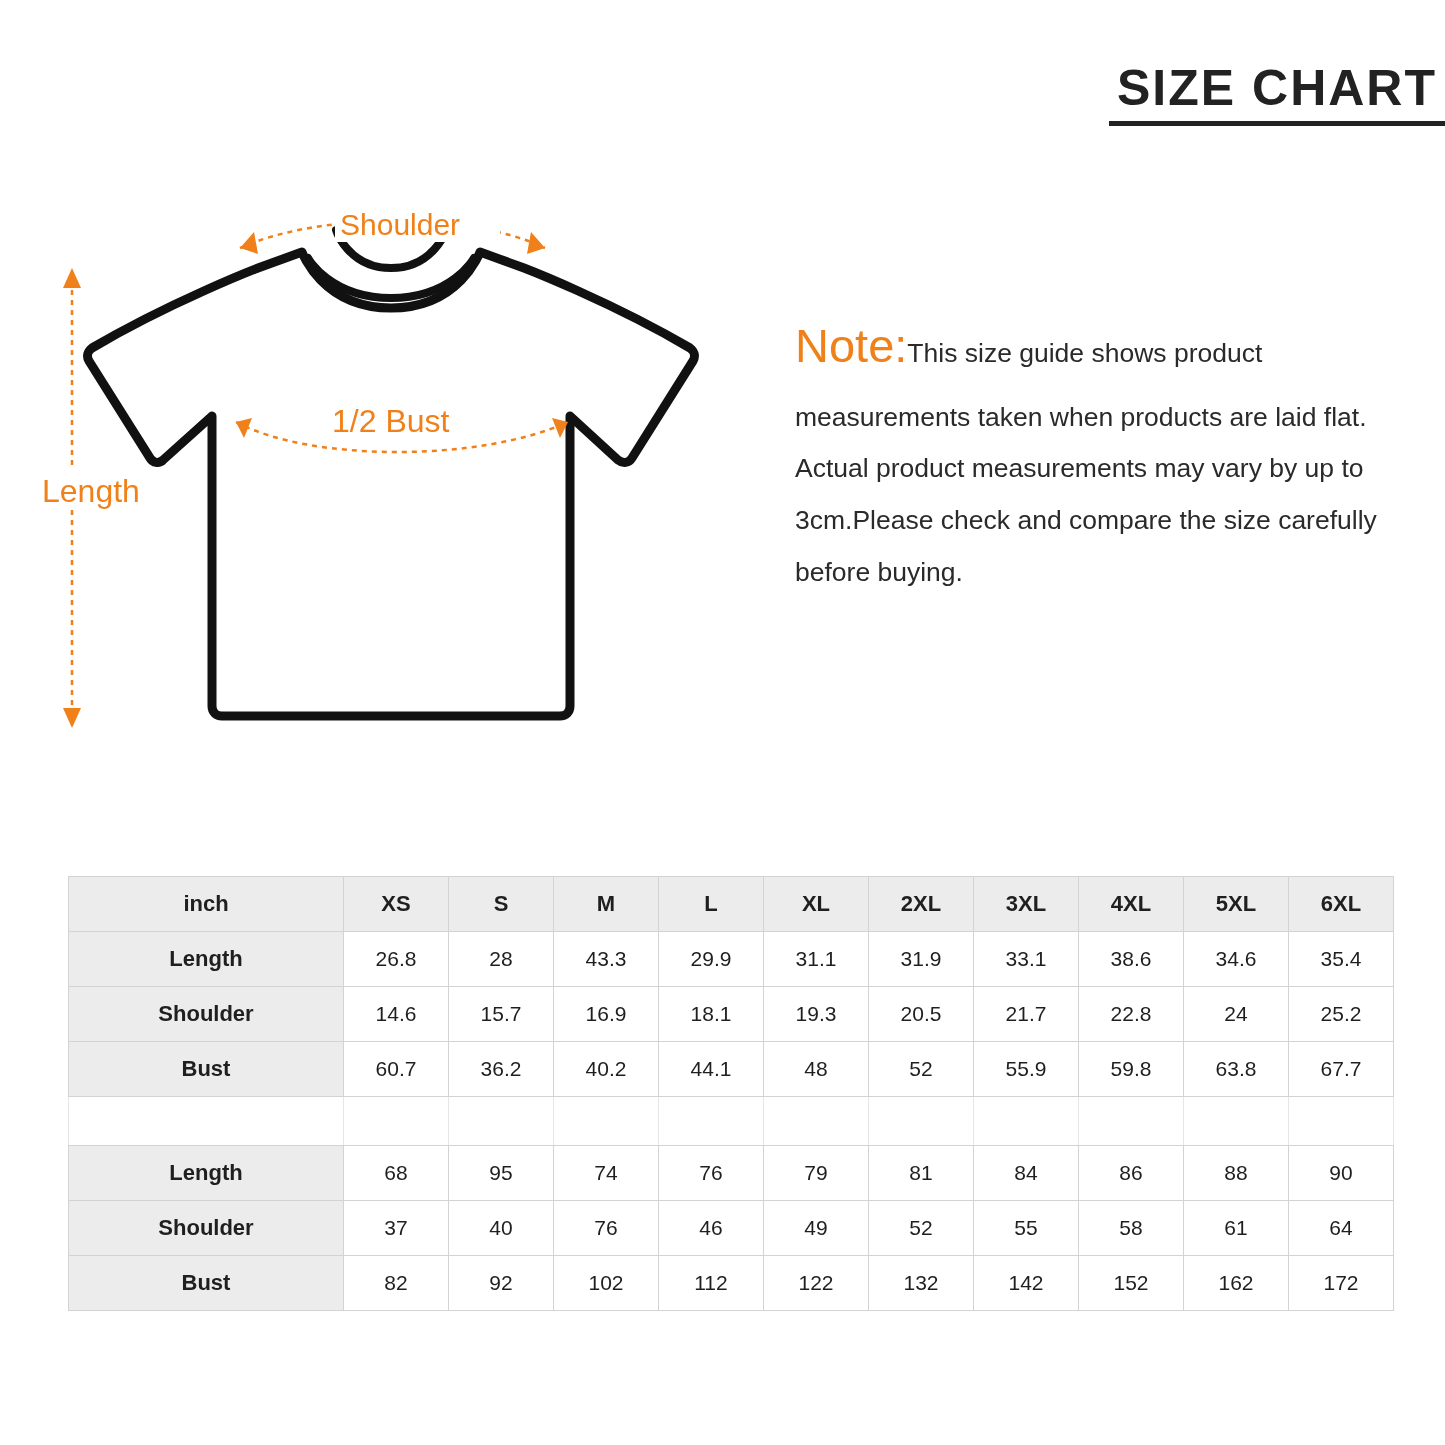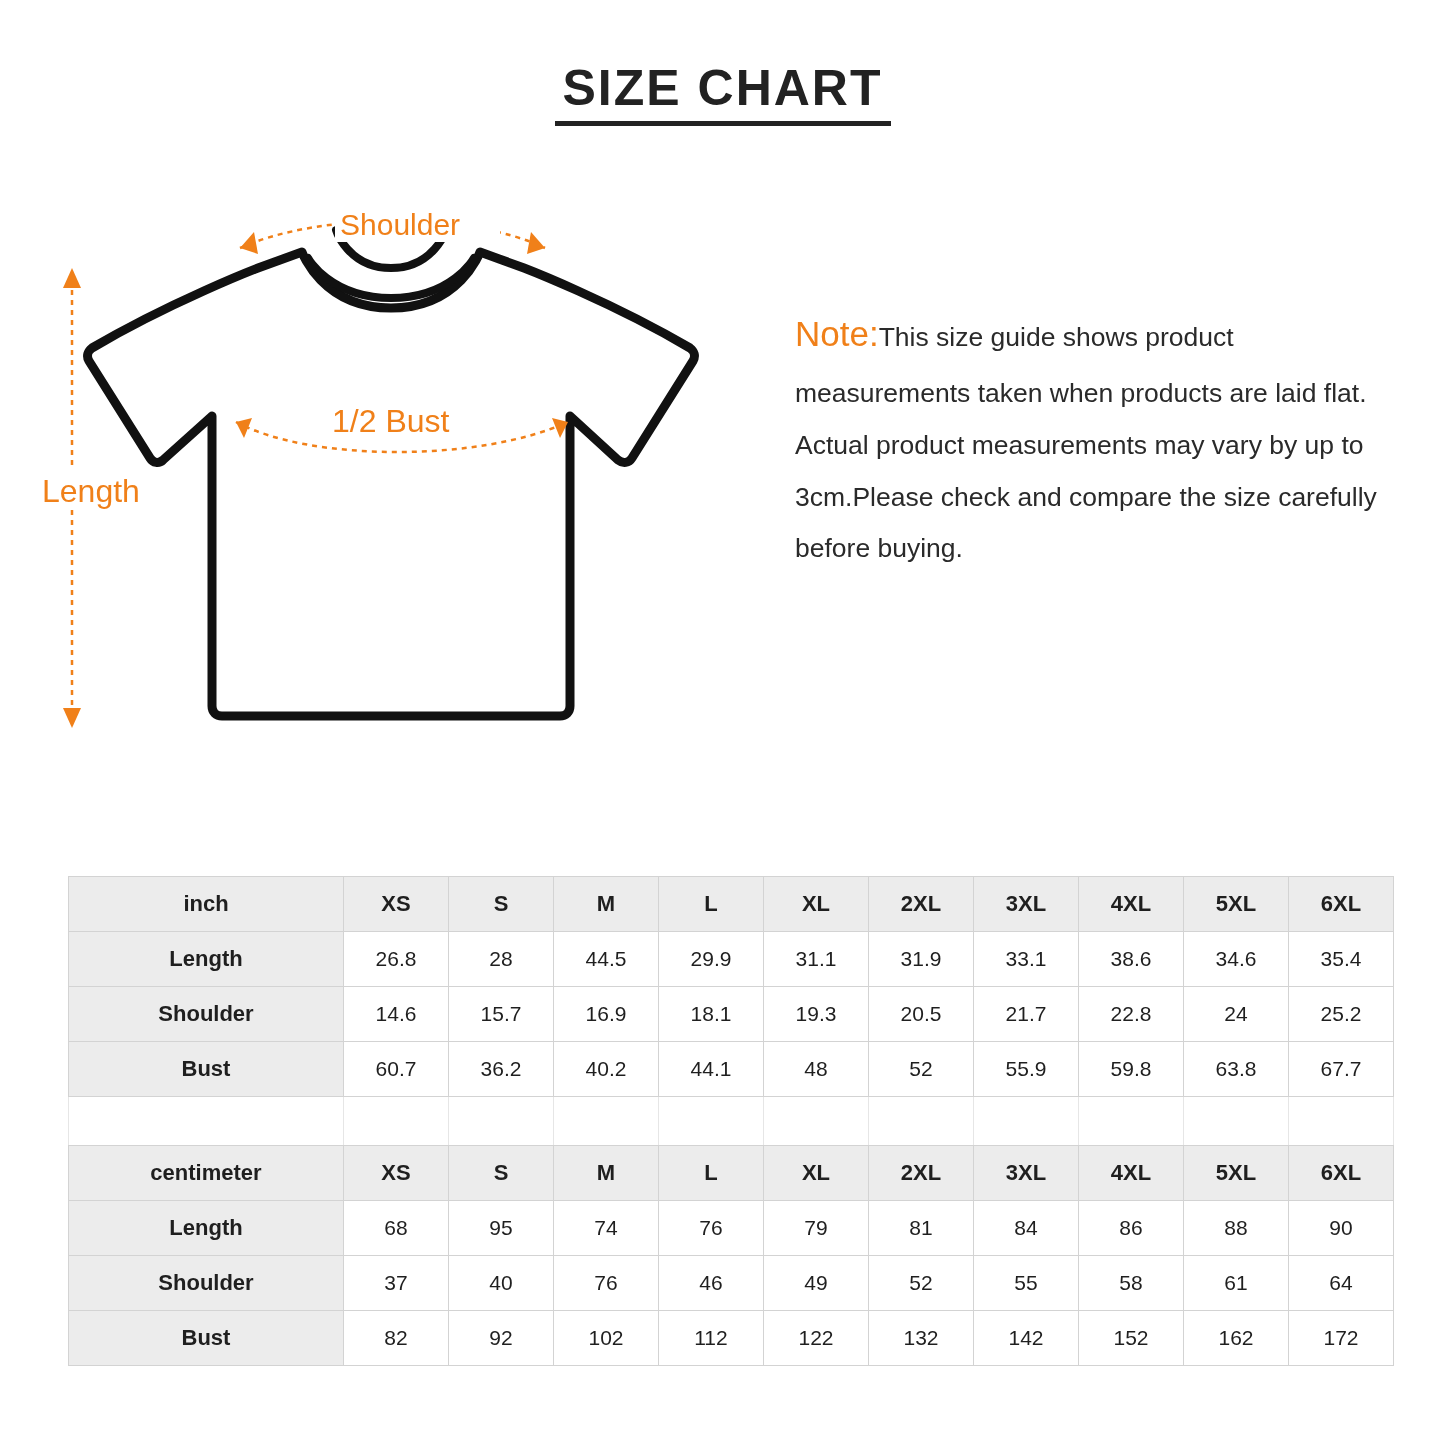--- a/index.html
+++ b/index.html
@@ -12,21 +12,21 @@
     height: 1445px;
     font-family: "Liberation Sans", sans-serif;
     color: #1a1a1a;
     position: relative;
     overflow: hidden;
   }
 
   
   .title-wrap {
     width: 100%;
-    text-align: center;
+    text-align: right;
     padding-top: 62px;
     box-sizing: border-box;
   }
   .title {
     display: inline-block;
     font-size: 50px;
     font-weight: bold;
     letter-spacing: 2px;
     color: #222222;
     border-bottom: 5px solid #222222;
@@ -56,21 +56,21 @@
     position: absolute;
     left: 795px;
     top: 110px;
     width: 590px;
     font-size: 26.5px;
     line-height: 1.95;
     color: #2a2a2a;
   }
   .note .note-label {
     color: #F08019;
-    font-size: 35px;
+    font-size: 47px;
     letter-spacing: 0px;
   }
 
   
   .tables {
     position: absolute;
     left: 68px;
     top: 876px;
     width: 1290px;
   }
@@ -207,21 +207,21 @@
         <td class="datacell">2XL</td>
         <td class="datacell">3XL</td>
         <td class="datacell">4XL</td>
         <td class="datacell">5XL</td>
         <td class="datacell">6XL</td>
       </tr>
       <tr>
         <td class="hdr-col">Length</td>
         <td class="datacell">26.8</td>
         <td class="datacell">28</td>
-        <td class="datacell">44.5</td>
+        <td class="datacell">43.3</td>
         <td class="datacell">29.9</td>
         <td class="datacell">31.1</td>
         <td class="datacell">31.9</td>
         <td class="datacell">33.1</td>
         <td class="datacell">38.6</td>
         <td class="datacell">34.6</td>
         <td class="datacell">35.4</td>
       </tr>
       <tr>
         <td class="hdr-col">Shoulder</td>
@@ -267,33 +267,20 @@
           <td class="cellgap"></td>
           <td class="cellgap"></td>
           <td class="cellgap"></td>
         </tr>
       </tbody>
     </table>
   </div>
 
   <table class="size-table">
     <tbody>
-      <tr class="header-row">
-        <td class="hdr-col">centimeter</td>
-        <td class="datacell">XS</td>
-        <td class="datacell">S</td>
-        <td class="datacell">M</td>
-        <td class="datacell">L</td>
-        <td class="datacell">XL</td>
-        <td class="datacell">2XL</td>
-        <td class="datacell">3XL</td>
-        <td class="datacell">4XL</td>
-        <td class="datacell">5XL</td>
-        <td class="datacell">6XL</td>
-      </tr>
       <tr>
         <td class="hdr-col">Length</td>
         <td class="datacell">68</td>
         <td class="datacell">95</td>
         <td class="datacell">74</td>
         <td class="datacell">76</td>
         <td class="datacell">79</td>
         <td class="datacell">81</td>
         <td class="datacell">84</td>
         <td class="datacell">86</td>

